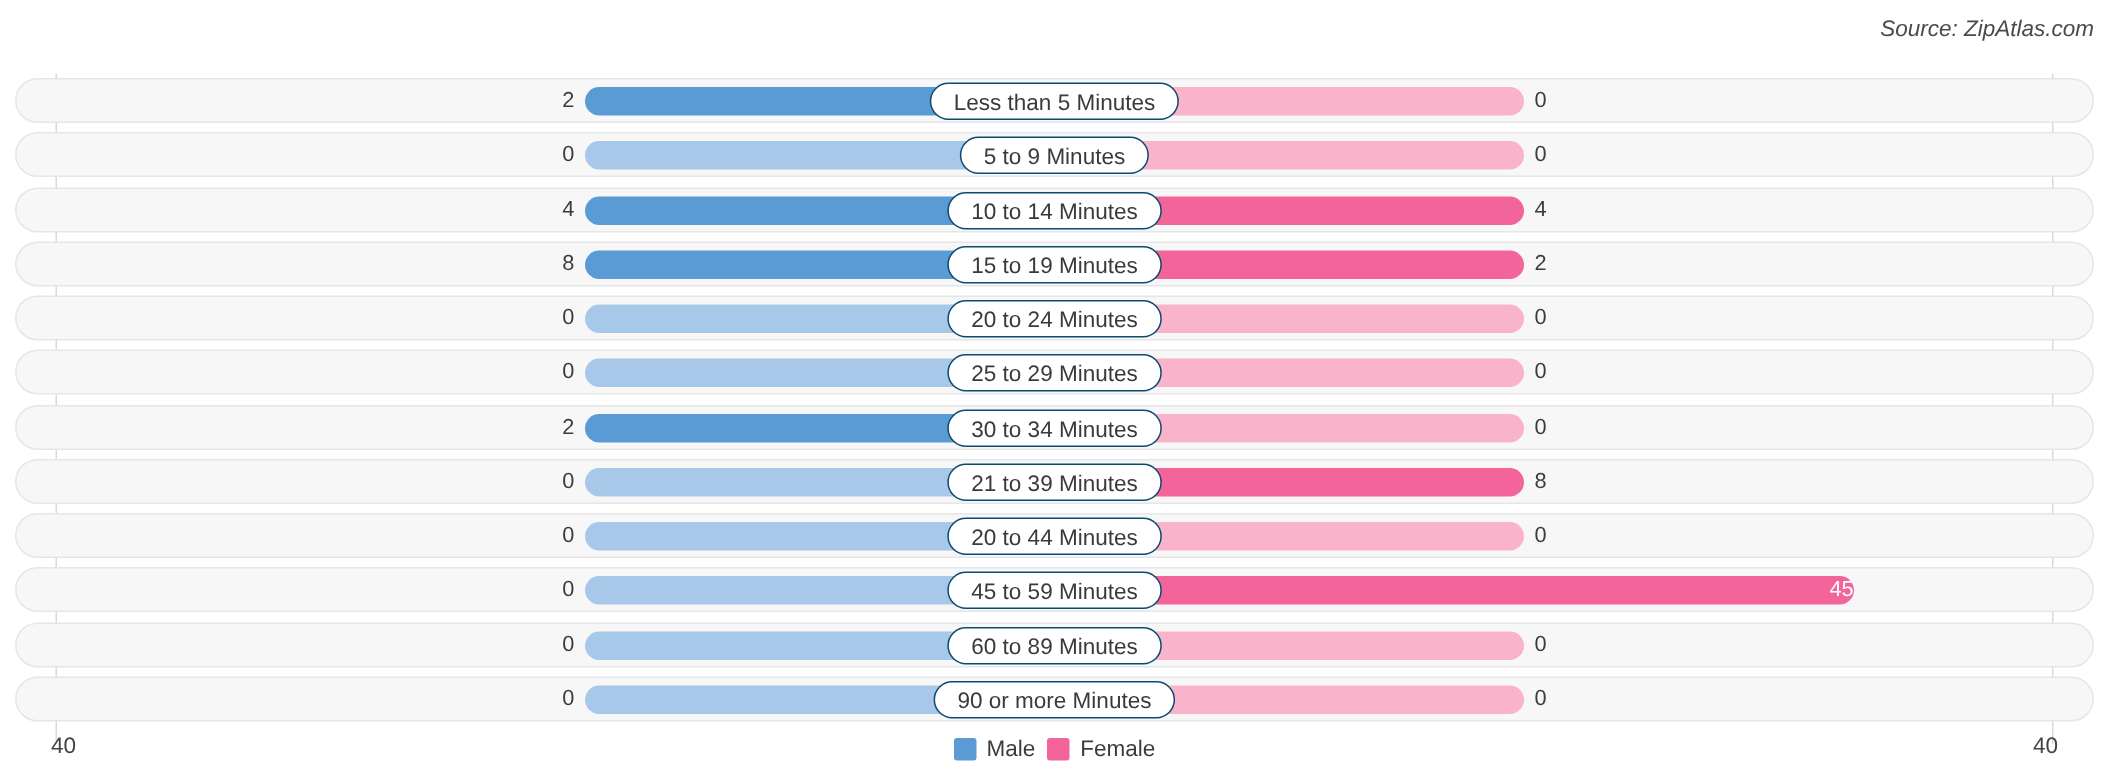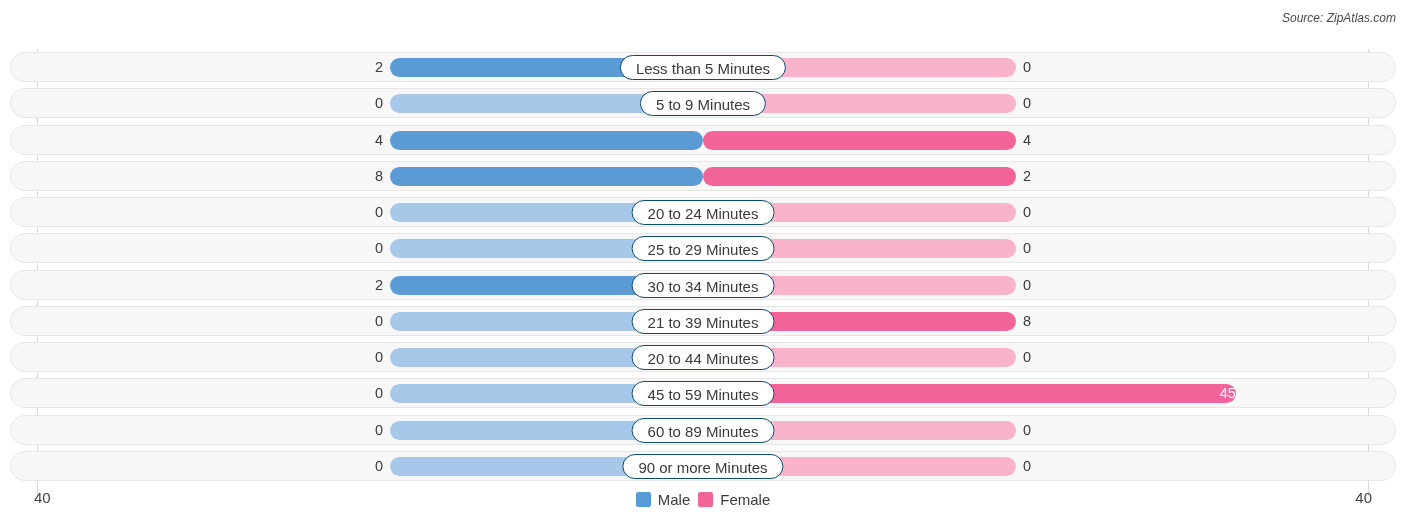--- a/index.html
+++ b/index.html
@@ -34,21 +34,21 @@
     top: 10px;
     font-size: 19px;
     letter-spacing: .2px;
     color: #3c3c3c;
     white-space: nowrap;
   }
   .chart-source {
     position: absolute;
     right: 10px;
     top: 11px;
-    font-size: 12px;
+    font-size: 15px;
     font-style: italic;
     color: #4a4a4a;
     white-space: nowrap;
   }
 
   
   .plot {
     position: absolute;
     left: 10px;
     right: 10px;
@@ -216,29 +216,31 @@
             <div class="row-label">5 to 9 Minutes</div>
           </div>
         </div>
         <div class="row">
           <div class="track"></div>
           <div class="bar-area">
             <div class="bar male" style="width: 23.5%; background: rgb(91, 155, 213);"></div>
             <div class="bar-value male" style="right: 73.5%;">4</div>
             <div class="bar female" style="width: 23.5%; background: rgb(242, 100, 154);"></div>
             <div class="bar-value female" style="left: 73.5%;">4</div>
+            <div class="row-label">10 to 14 Minutes</div>
           </div>
         </div>
         <div class="row">
           <div class="track"></div>
           <div class="bar-area">
             <div class="bar male" style="width: 23.5%; background: rgb(91, 155, 213);"></div>
             <div class="bar-value male" style="right: 73.5%;">8</div>
             <div class="bar female" style="width: 23.5%; background: rgb(242, 100, 154);"></div>
             <div class="bar-value female" style="left: 73.5%;">2</div>
+            <div class="row-label">15 to 19 Minutes</div>
           </div>
         </div>
         <div class="row">
           <div class="track"></div>
           <div class="bar-area">
             <div class="bar male" style="width: 23.5%; background: rgb(168, 200, 234);"></div>
             <div class="bar-value male" style="right: 73.5%;">0</div>
             <div class="bar female" style="width: 23.5%; background: rgb(249, 179, 203);"></div>
             <div class="bar-value female" style="left: 73.5%;">0</div>
             <div class="row-label">20 to 24 Minutes</div>

